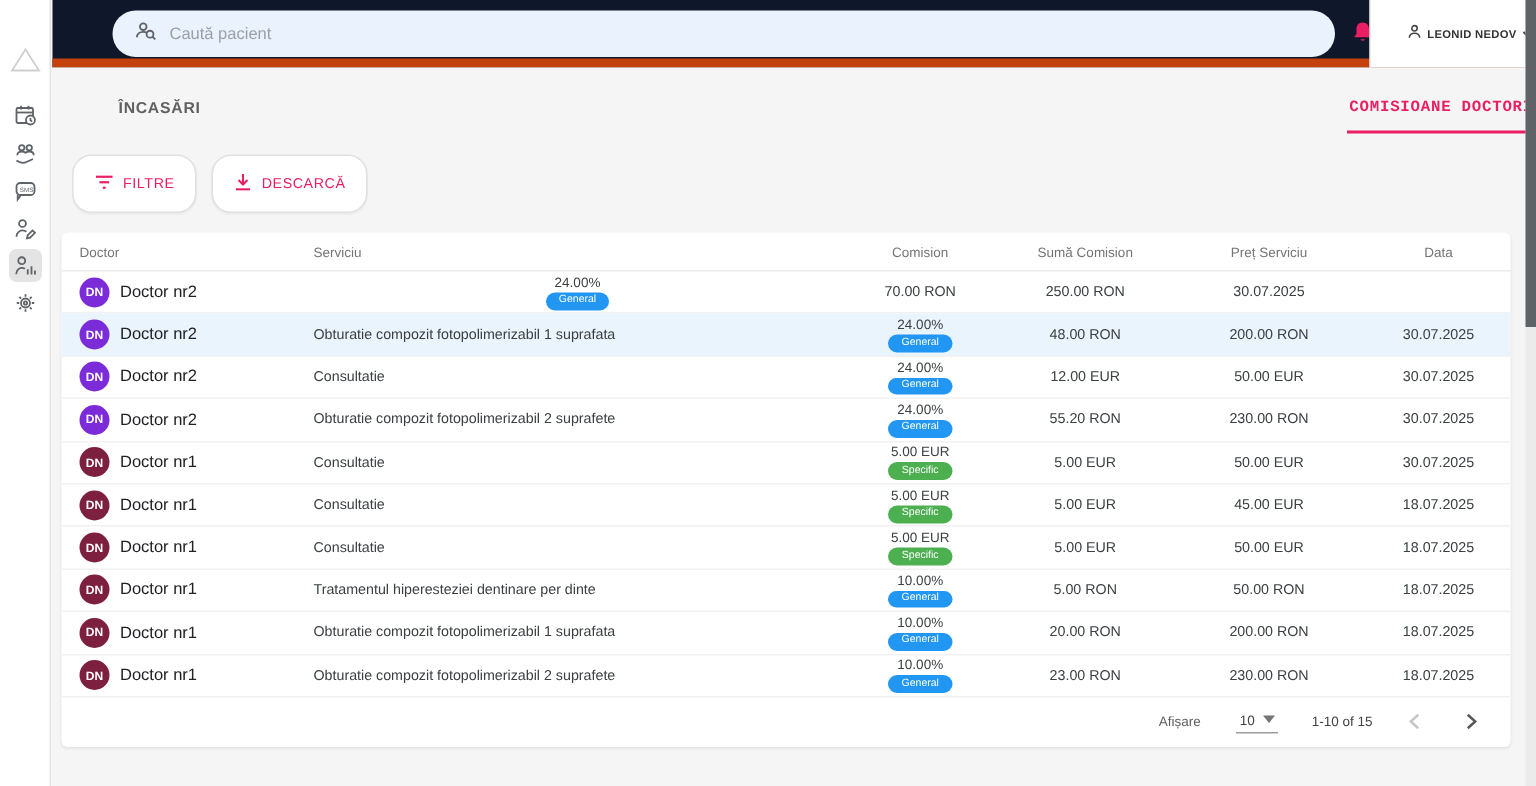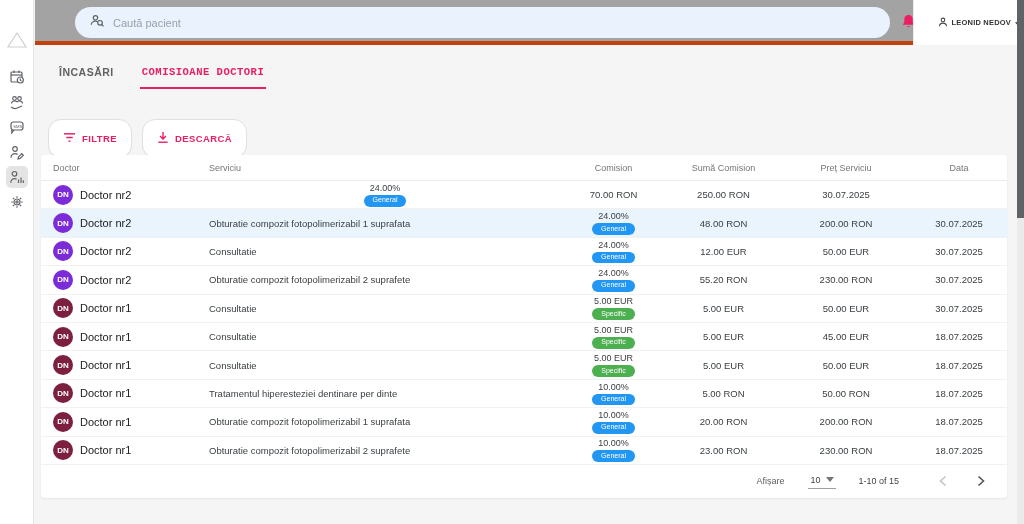--- a/index.html
+++ b/index.html
@@ -9,37 +9,37 @@
   
   .sidebar { position:absolute; left:0; top:0; width:34px; height:524px; background:#fff; border-right:1px solid #e4e4e4; z-index:5; }
   .logo { margin:30px auto 0; width:22px; height:20px; display:block; }
   .nav { margin-top:14px; display:flex; flex-direction:column; align-items:center; }
   .nav-item { width:26px; height:25px; display:flex; align-items:center; justify-content:center; cursor:pointer; }
   .nav-item.active .hl { background:#e4e4e4; border-radius:5px; }
   .nav-item .hl { width:22px; height:22px; display:flex; align-items:center; justify-content:center; }
   .nav svg, .logo svg { display:block; }
 
   
-  .topbar { position:absolute; left:35px; top:0; right:0; height:45px; background:#a3a3a3; border-bottom:4px solid #c2410c; display:flex; align-items:center; }
+  .topbar { position:absolute; left:35px; top:0; right:0; height:45px; background:#0f172a; border-bottom:6px solid #c2410c; display:flex; align-items:center; }
   .searchbar { position:absolute; left:40px; top:7px; width:815px; height:31px; background:#e9f2fd; border-radius:16px; display:flex; align-items:center; padding:0 14px; }
   .searchbar input { border:none; outline:none; background:transparent; font-size:11px; color:#3c4043; width:100%; margin-left:8px; font-family:inherit; }
   .searchbar input::placeholder { color:#9aa0a6; }
   .bell { position:absolute; left:865px; top:13px; cursor:pointer; }
   .user-area { position:absolute; right:0; top:0; height:45px; width:111px; border-left:1px solid #ececec; display:flex; align-items:center; justify-content:flex-end; gap:3px; cursor:pointer; background:#fff; }
   .user-name { font-size:7.5px; color:#333; letter-spacing:.2px; font-weight:bold; }
 
   
   .content { position:absolute; left:35px; top:45px; right:0; bottom:0; background:#f5f5f5; }
 
-  .tabs { display:flex; gap:24px; margin-left:22px; padding-top:15px; }
+  .tabs { display:flex; gap:24px; margin-left:42px; padding-top:15px;justify-content:space-between; }
   .tab { font-size:10.5px; font-weight:bold; letter-spacing:.5px; color:#616161; padding:6px 2px 9px; cursor:pointer; border-bottom:2px solid transparent; }
   .tab.active { color:#e91e63; border-bottom:2px solid #e91e63;font-family:Liberation Mono, monospace; }
 
   .toolbar { display:flex; gap:10px; margin:14px 0 0 13px; }
-  .pill-btn { display:flex; align-items:center; gap:6px; height:39px; padding:0 14px; background:#fff; border:1px solid #e0e0e0; border-radius:13px; color:#e91e63; font-size:9.5px; font-weight:bold; letter-spacing:.4px; cursor:pointer; box-shadow:0 1px 1px rgba(0,0,0,.04);margin-top:16px; }
+  .pill-btn { display:flex; align-items:center; gap:6px; height:39px; padding:0 14px; background:#fff; border:1px solid #e0e0e0; border-radius:13px; color:#e91e63; font-size:9.5px; font-weight:normal; letter-spacing:.4px; cursor:pointer; box-shadow:0 1px 1px rgba(0,0,0,.04); }
 
   
   .card { position:absolute; left:6px; top:110px; width:966px; height:343px; background:#fff; border-radius:4px; box-shadow:0 1px 2px rgba(0,0,0,.07); overflow:hidden; }
   .grid { display:grid; grid-template-columns:168px 1fr 105px 115px 130px 96px; align-items:center; }
   .thead { height:26px; border-bottom:1px solid #ececec; }
   .th { font-size:9px; color:#757575; text-align:center; }
   .th.left { text-align:left; }
   .th:first-child { padding-left:12px; }
   .trow { height:28.4px; border-bottom:1px solid #f1f1f1; cursor:pointer; }
   .trow.highlight { background:#e9f4fd; }
@@ -49,21 +49,21 @@
   .c-service { font-size:9.5px; color:#3c4043; }
   .c-comm { display:flex; flex-direction:column; align-items:center; justify-content:center; gap:2px; }
   .comm-val { font-size:9px; color:#3c4043; }
   .badge { font-size:7px; color:#fff; padding:1.5px 9px; border-radius:8px; line-height:1.25; }
   .num { font-size:9.5px; color:#3c4043; text-align:center; }
 
   
   .pagination { height:32px; display:flex; align-items:center; justify-content:flex-end; padding-right:14px; gap:0; }
   .pag-label { font-size:9px; color:#616161; margin-right:24px; }
   .page-size { display:flex; align-items:center; gap:6px; border-bottom:1px solid #9e9e9e; padding:2px 2px 3px; font-size:9px; color:#424242; cursor:pointer; margin-right:22px; }
-  .pag-range { font-size:9px; color:#424242; margin-right:32px; }
+  .pag-range { font-size:9px; color:#424242; margin-right:16px; }
   .pag-chevron { width:24px; height:24px; display:flex; align-items:center; justify-content:center; cursor:pointer; }
   .pag-chevron.prev { margin-right:14px; }
 
   
   .scrollbar { position:absolute; right:0; top:0; width:7px; height:524px; background:#ebebeb; z-index:10; }
   .scroll-thumb { position:absolute; top:0; left:0; width:7px; height:218px; background:#5f6368; }
 
   svg { overflow:visible; }
 </style>
 </head>

